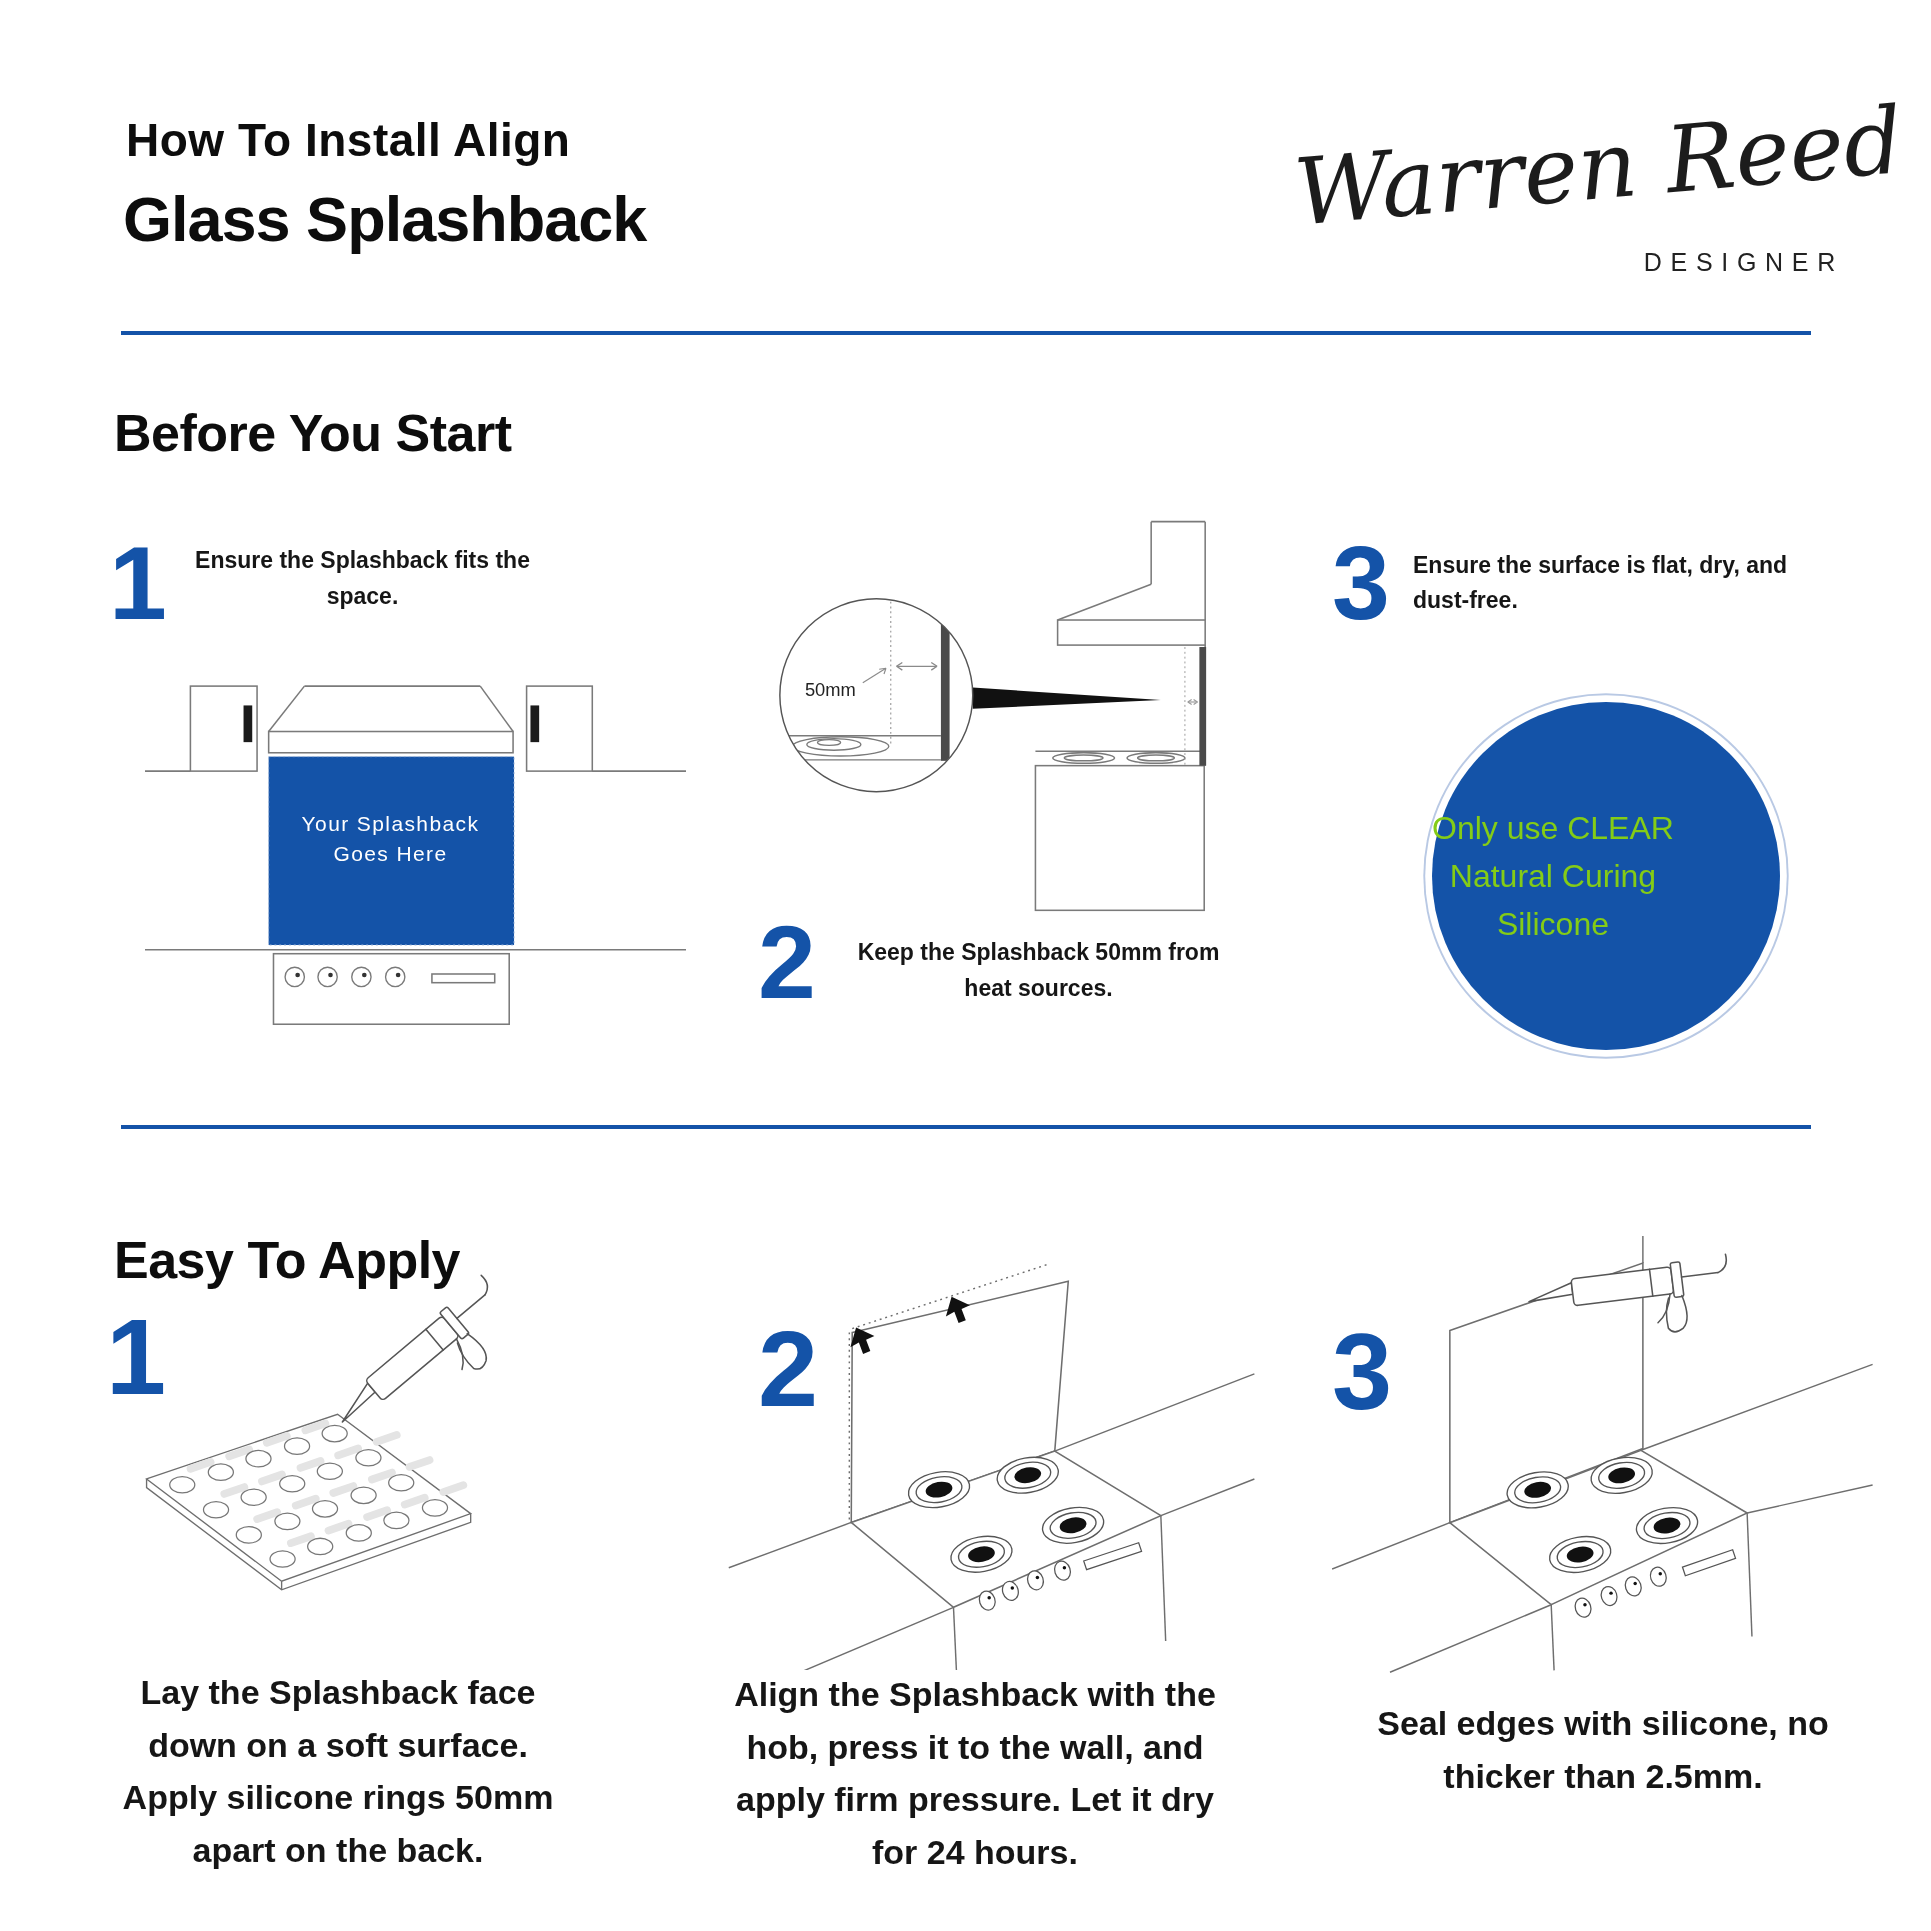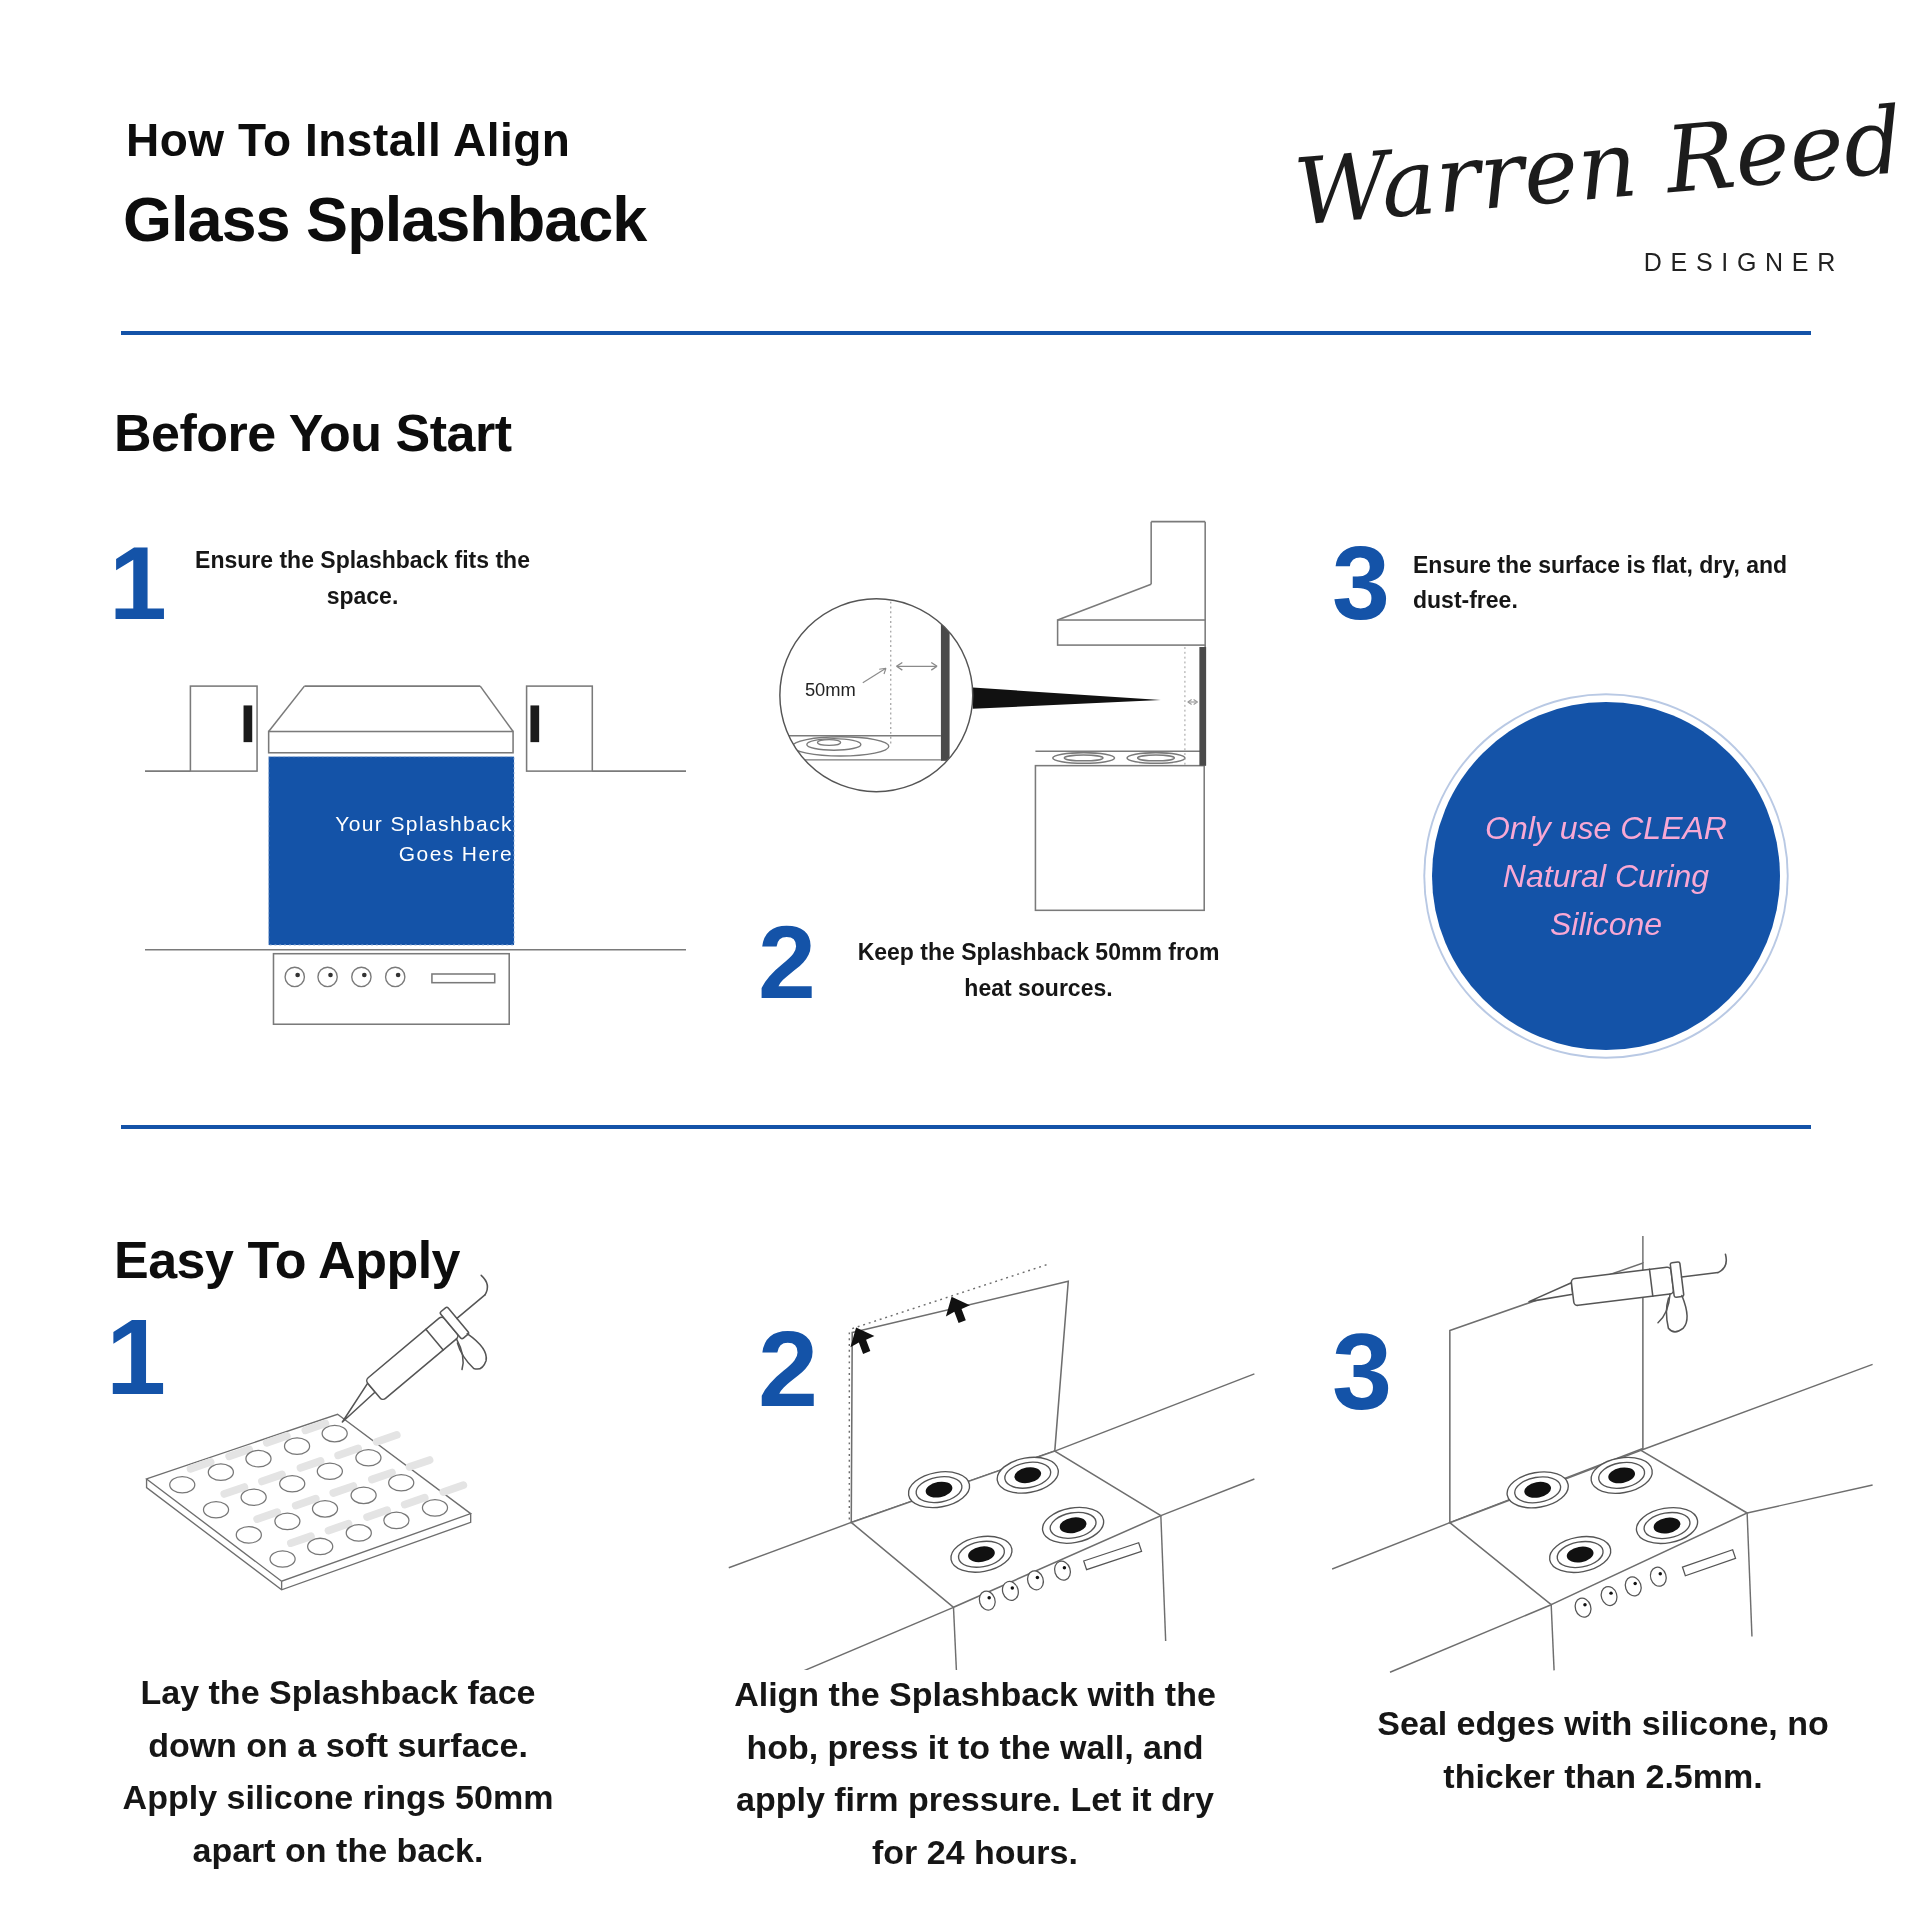--- a/index.html
+++ b/index.html
@@ -12,23 +12,23 @@
   .divider{height:3.9px;background:#1453a8;}
   .stepnum{font-size:104px;font-weight:700;color:#1453a8;line-height:1;}
   .steptext{font-size:23px;font-weight:700;color:#161616;line-height:1.55;}
   .center{text-align:center;}
   .caption{font-size:34px;font-weight:700;color:#161616;line-height:1.55;text-align:center;}
   .sig{font-family:"DejaVu Serif",serif;font-style:italic;font-size:92px;color:#1c1c1c;
        transform:rotate(-5deg);white-space:nowrap;}
   .sigsub{font-size:25px;letter-spacing:8.7px;color:#222;font-family:"Liberation Sans",sans-serif;}
   .note-circle{width:348px;height:348px;border-radius:50%;background:#1453a8;
        box-shadow:0 0 0 6.8px #ffffff,0 0 0 8.7px #b9c9e4;display:flex;align-items:center;
-       justify-content:center;text-align:center;color:#f9a8d4;font-size:32px;line-height:1.5;font-style:italic;}
+       text-align:center;color:#84cc16;font-size:32px;line-height:1.5;}
   .note-circle span{display:block;}
-  .splash-label{color:#ffffff;font-size:21px;line-height:1.45;letter-spacing:1.4px;text-align:right;}
+  .splash-label{color:#ffffff;font-size:21px;line-height:1.45;letter-spacing:1.4px;text-align:center;}
   svg{display:block;}
 </style>
 </head>
 <body>
 
 <div class="page">
 
   <div class="abs title1" style="left:126px;top:113px;">How To Install Align</div>
   <div class="abs title2" style="left:123px;top:183px;">Glass Splashback</div>
 

